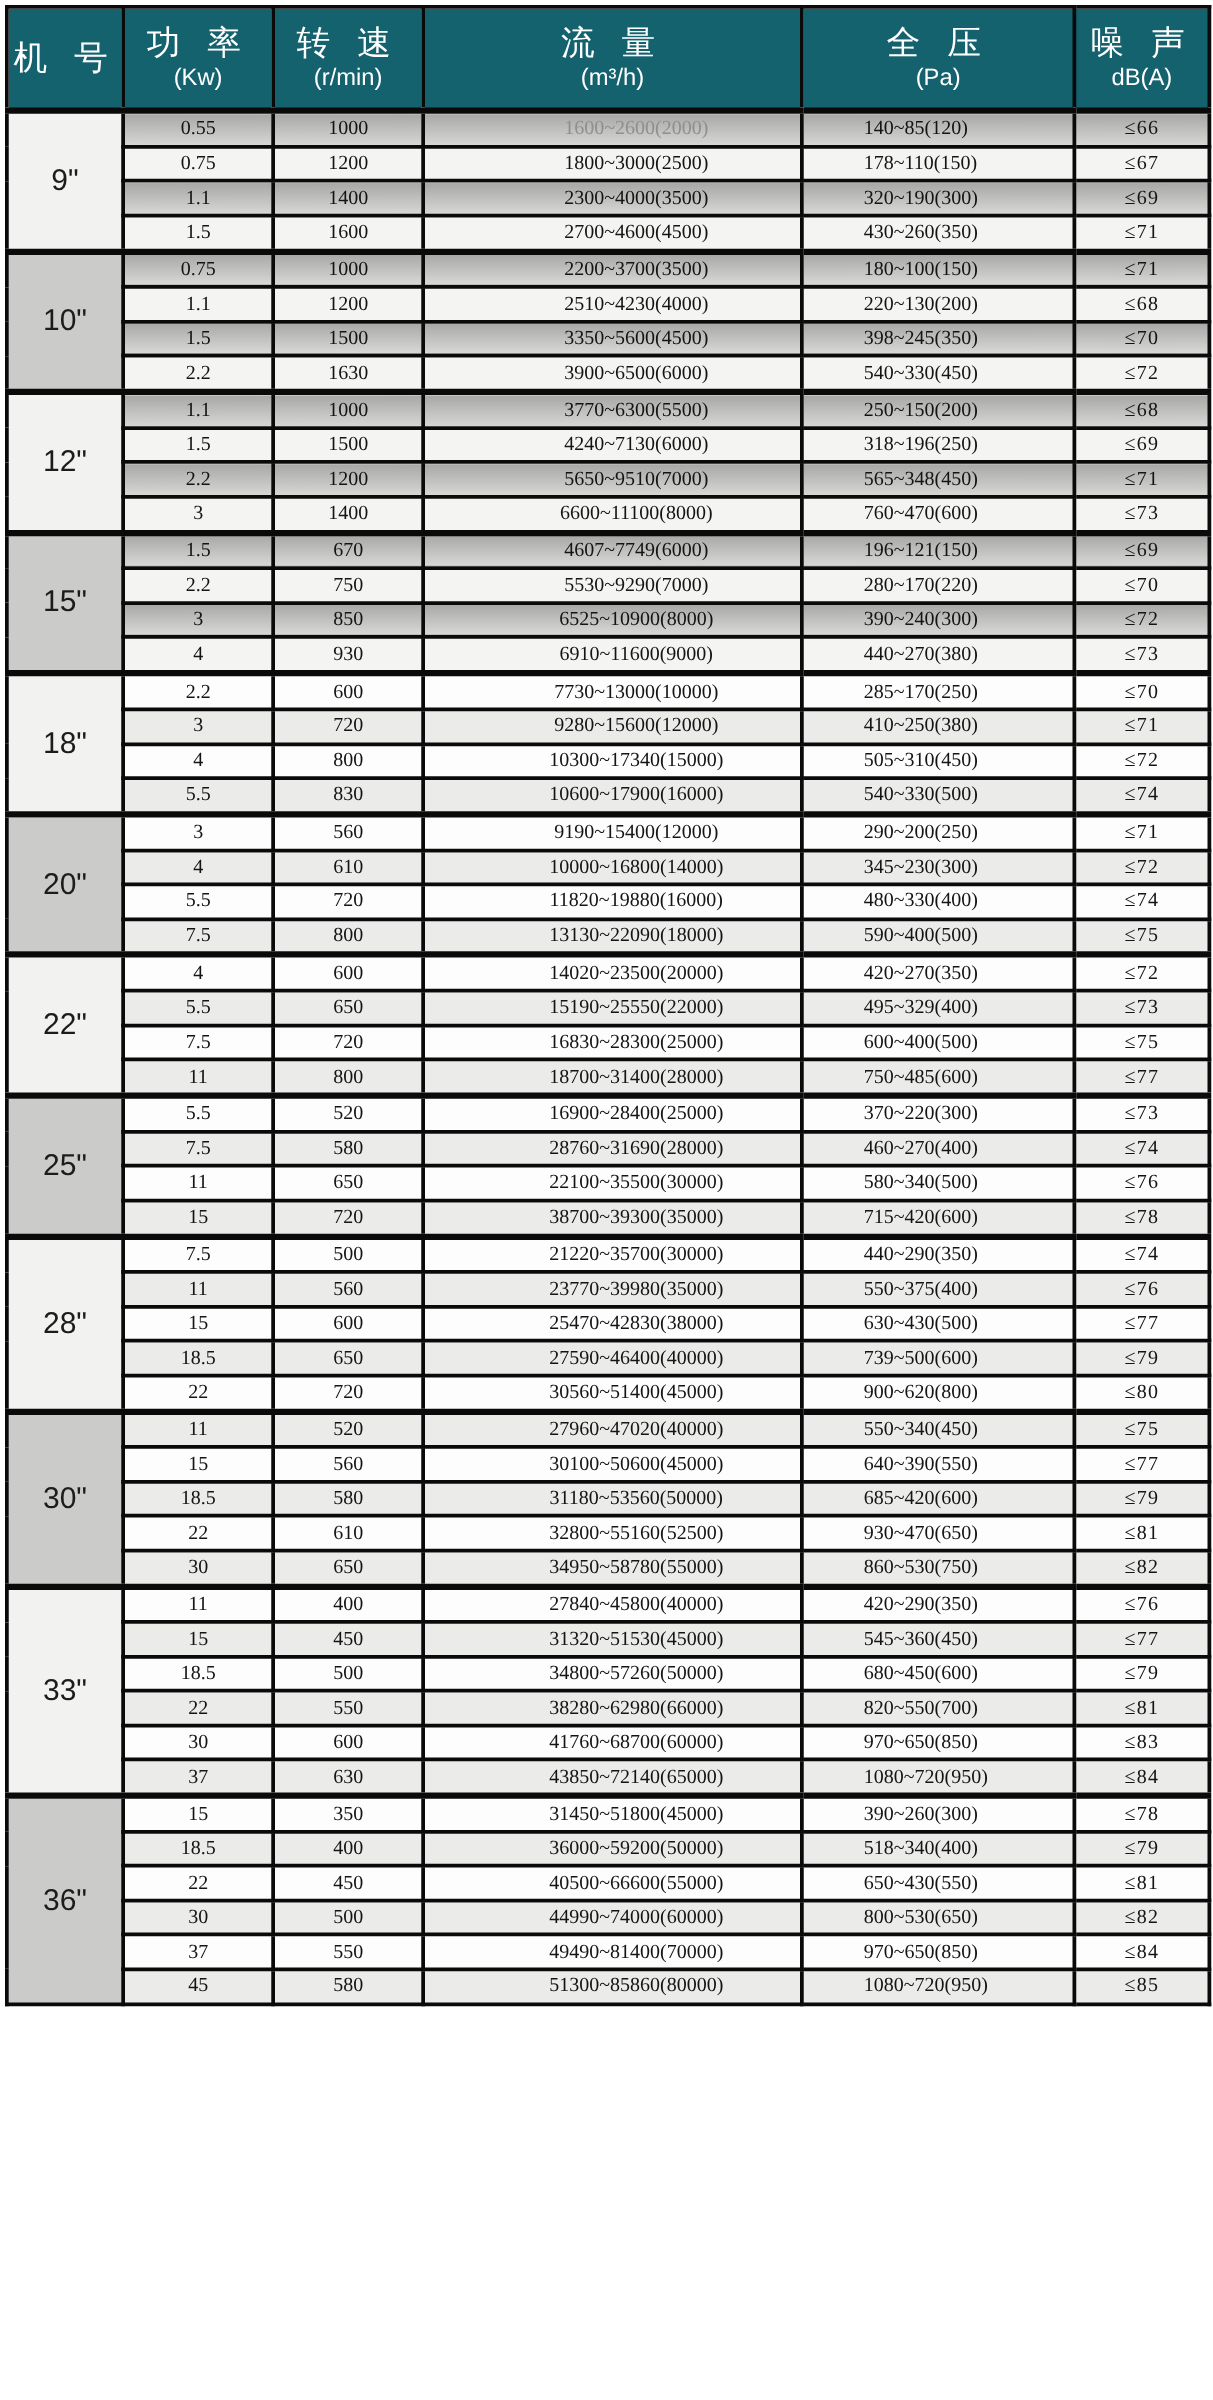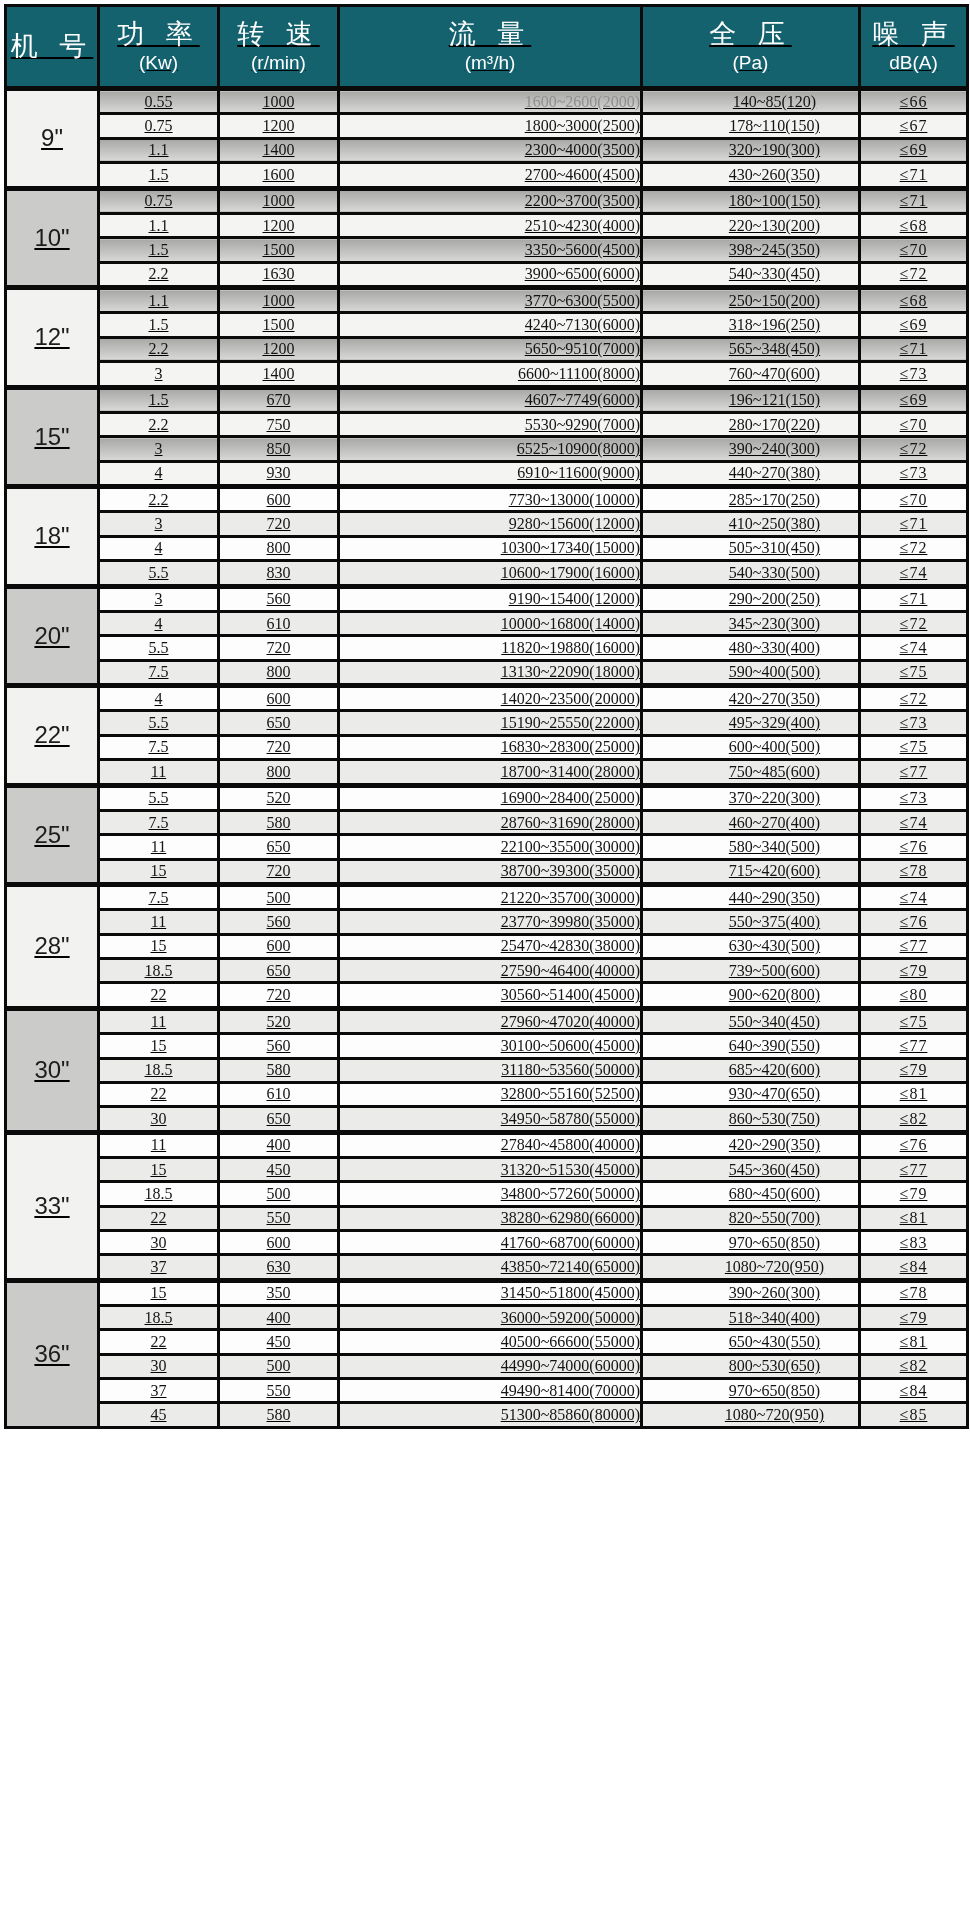--- a/index.html
+++ b/index.html
@@ -7,24 +7,23 @@
     padding: 0;
     width: 970px;
     height: 1920px;
     background: #ffffff;
     overflow: hidden;
   }
   table {
     border-collapse: collapse;
     table-layout: fixed;
     width: 962px;
-    height: 1425px;
+    height: 1601px;
     margin: 4px;
     border: 3px solid var(--border, #000);
-    text-decoration: underline;
   }
   th, td {
     border: 3px solid var(--border, #000);
     padding: 0;
     text-align: center;
     vertical-align: middle;
     overflow: hidden;
   }
   thead th {
     background: var(--header-bg, #15626f);
@@ -57,25 +56,25 @@
   }
   .model-light { background: var(--model-light, #f2f2f0); }
   .model-gray  { background: var(--model-gray, #cbcbc9); }
   .r-dark  { background: linear-gradient(180deg, var(--row-dark-top, #a8a8a6) 0%, var(--row-dark-bottom, #d8d8d6) 100%); }
   .r-light { background: var(--row-light, #f4f4f2); }
   .r-white { background: var(--row-white, #fdfdfd); }
   .r-lgray { background: var(--row-lgray, #ebebe9); }
   .muted   { color: var(--muted-text, #8f8f8d); }
   tr.group-start td { border-top: 5px solid var(--border, #000); }
   td.c-flow {
-    text-align: right;
+    text-align: center;
     padding-left: 38px;
   }
   td.c-pressure {
-    text-align: center;
+    text-align: left;
     padding-left: 48px;
   }
   td.c-noise { letter-spacing: 1px; }
 </style>
 </head>
 <body>
 
 <table>
   <colgroup>
     <col style="width:93px">

